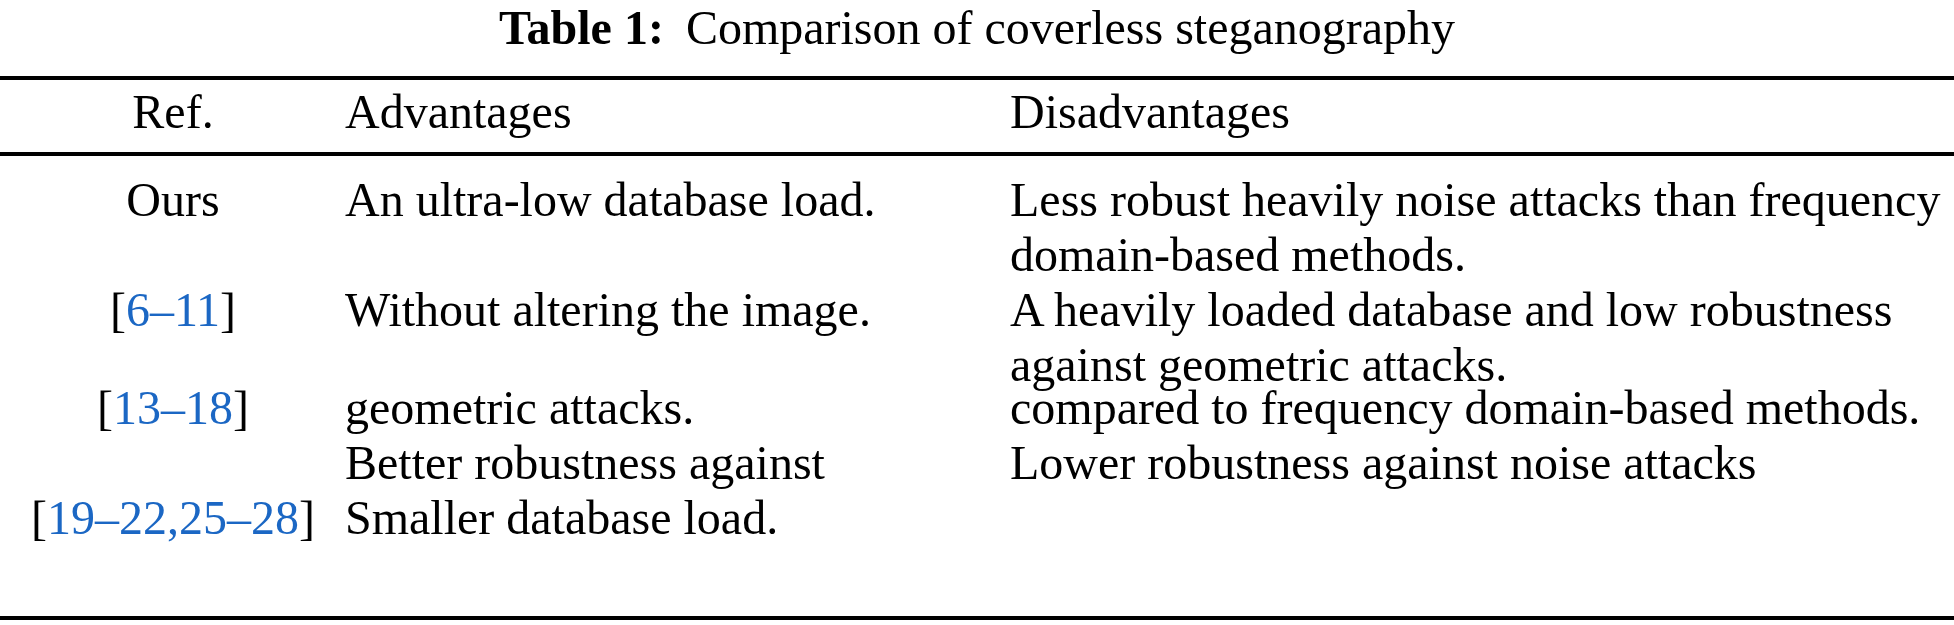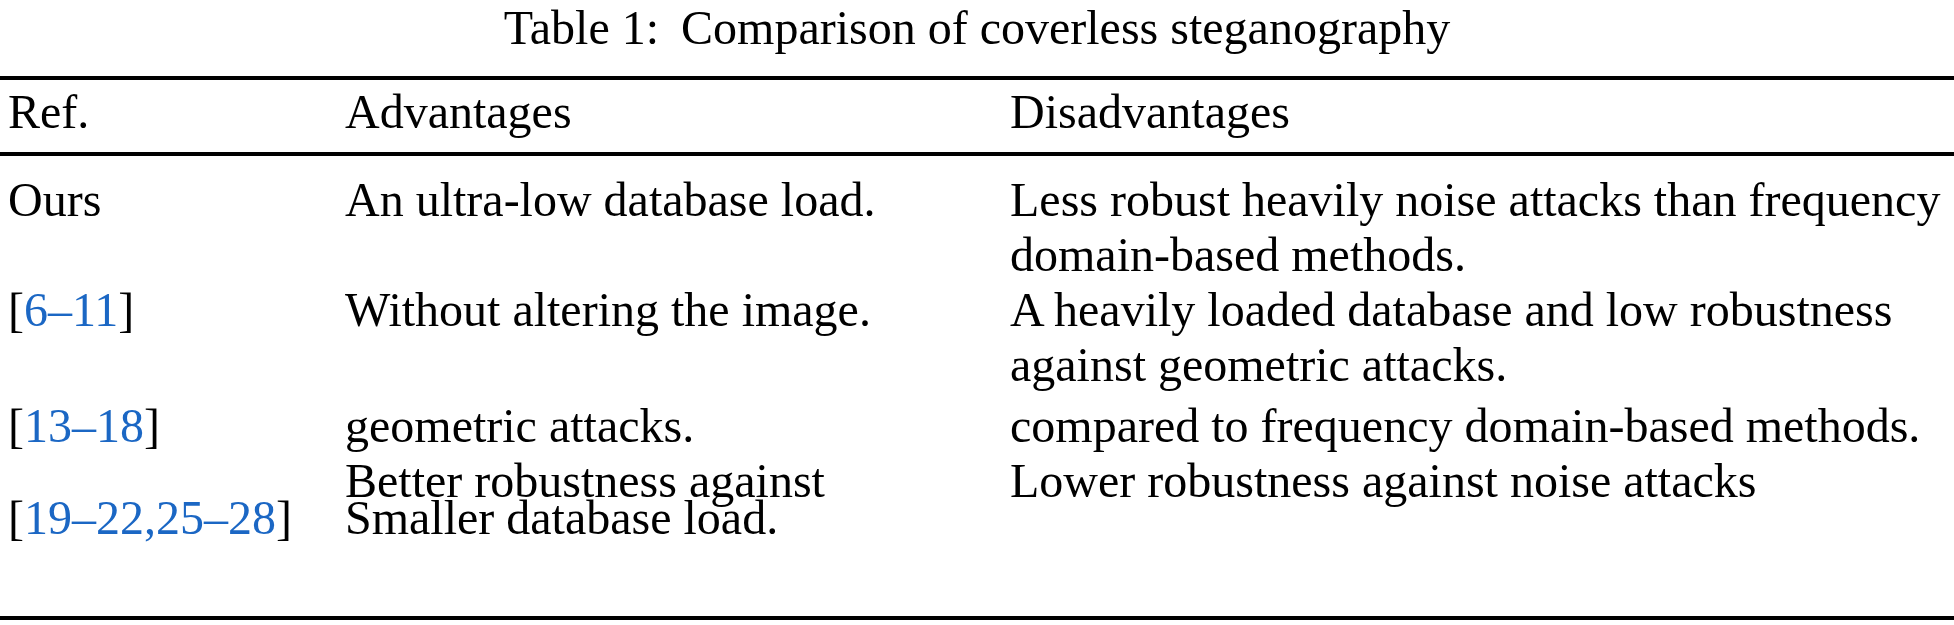--- a/index.html
+++ b/index.html
@@ -13,38 +13,38 @@
     color: var(--text, #000000);
     overflow: hidden;
   }
   .title {
     position: absolute;
     top: 0; left: 0; right: 0;
     text-align: center;
     line-height: 55px;
     white-space: nowrap;
   }
-  .title .title-label { font-weight: normal; margin-right: 22px; }
+  .title .title-label { font-weight: bold; margin-right: 22px; }
   .rule {
     position: absolute;
     left: 0; right: 0;
     height: 4px;
     background: var(--rule, #000000);
   }
   .rule-top    { top: 76px; }
   .rule-mid    { top: 152px; }
   .rule-bottom { top: 616px; }
   .hdr-row { position: absolute; top: 84px; left: 0; right: 0; height: 55px; }
   .body-row { position: absolute; left: 0; right: 0; height: 110px; }
   .row-0 { top: 172px; padding-left: 46px; }
   .row-1 { top: 282px; }
-  .row-2 { top: 398px; padding-left: 40px; }
+  .row-2 { top: 380px; padding-left: 40px; }
   .row-3 { top: 490px; }
   .cell { position: absolute; top: 0; }
-  .col-ref { left: 8px;    width: 330px; }
+  .col-ref { left: 8px;    width: 330px; text-align: center; }
   .col-adv { left: 345px;  width: 660px; }
   .col-dis { left: 1010px; width: 944px; }
   .line { line-height: 55px; white-space: nowrap; }
   .cite { color: var(--link, #1B67C4); cursor: pointer; text-decoration: none; }
   .bracket { color: var(--text, #000000); }
 </style>
 </head>
 <body>
 
 <div class="page" style="--bg: #ffffff; --text: #000000; --rule: #000000; --link: #1B67C4;">

